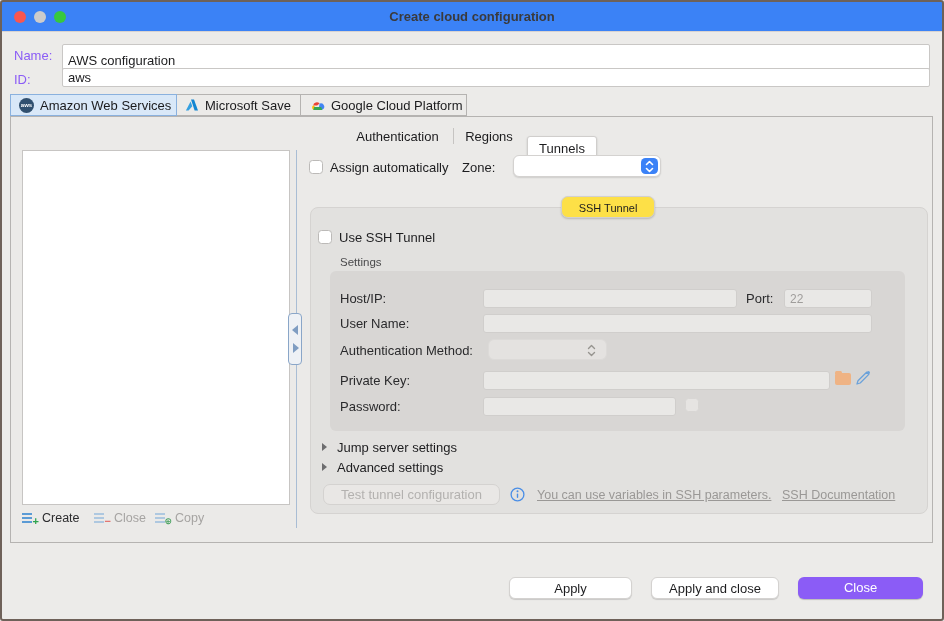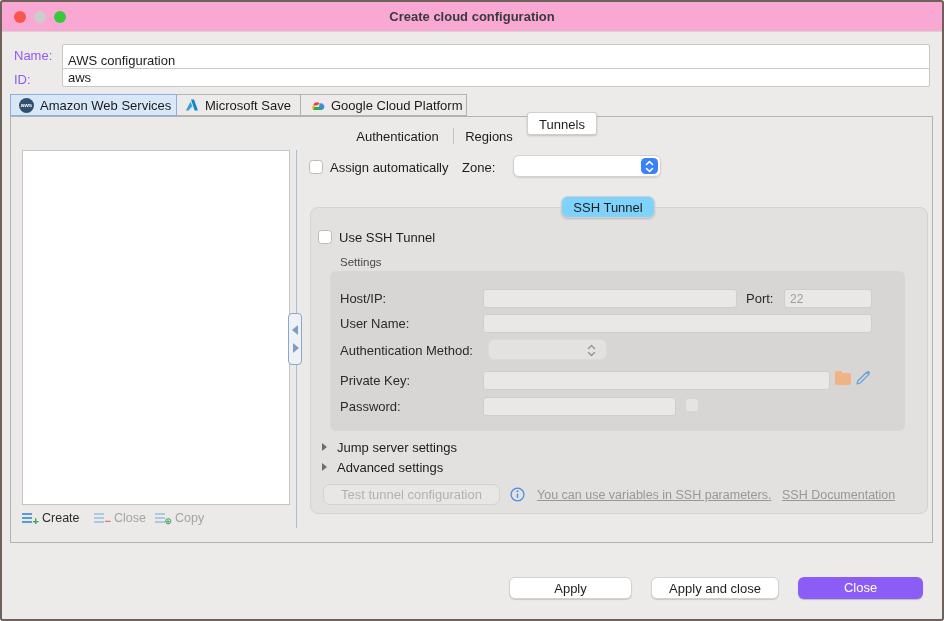--- a/index.html
+++ b/index.html
@@ -2,37 +2,37 @@
 <html><head>
 <meta charset="utf-8">
 <style>
   html,body{margin:0;padding:0;background:#b9aca4;}
   .win{position:relative;width:944px;height:621px;background:#ecebe9;
        font-family:"Liberation Sans","DejaVu Sans",sans-serif;overflow:hidden;
        box-sizing:border-box;}
   .win-border{position:absolute;inset:0;border:2px solid #6e6159;border-radius:3px;pointer-events:none;z-index:50;}
   .abs{position:absolute;}
   
-  .titlebar{left:2px;top:2px;right:2px;height:29px;background:#f9a8d4;border-bottom:1px solid #d8d3d1;}
+  .titlebar{left:2px;top:2px;right:2px;height:29px;background:#3b82f6;border-bottom:1px solid #d8d3d1;}
   .tlight{width:12px;height:12px;border-radius:50%;top:9px;}
   .title{left:0;right:0;top:7px;text-align:center;font-size:13px;font-weight:bold;color:#3a3a3c;}
   
   .flabel{font-size:13px;color:#8b5cf6;}
   .tfield{box-sizing:border-box;background:#ffffff;border:1px solid #c9c7c5;border-radius:2px;
           font-size:13px;color:#1d1d1f;padding:0 5px;font-family:inherit;outline:none;}
   
   .ptab{top:94px;height:22px;box-sizing:border-box;border:1px solid #b5b3b1;background:#ecebe9;
         display:flex;align-items:center;gap:6px;padding:0 0 0 8px;font-size:13px;color:#1b1b1d;cursor:default;}
   .ptab.sel{background:#d9e8f8;border-color:#8ab1de;z-index:2;}
   .aws-ic{width:15px;height:15px;border-radius:50%;background:#31506f;color:#fff;display:flex;
           align-items:center;justify-content:center;font-size:6px;font-weight:bold;}
   .pane{left:10px;top:116px;width:923px;height:427px;box-sizing:border-box;border:1px solid #b5b3b1;background:#ebeae8;}
   
   .seg-item{top:126px;height:21px;line-height:21px;font-size:13px;color:#1c1c1e;text-align:center;}
-  .seg-pill{top:112px;height:23px;line-height:23px;background:#ffffff;border:1px solid #d0cecc;border-radius:3px;
+  .seg-pill{top:136px;height:23px;line-height:23px;background:#ffffff;border:1px solid #d0cecc;border-radius:3px;
             box-shadow:0 1px 2px rgba(0,0,0,.18);font-size:13px;color:#1c1c1e;text-align:center;box-sizing:border-box;}
   .seg-sep{top:128px;width:1px;height:16px;background:#c6c4c2;}
   
   .list{left:22px;top:150px;width:268px;height:355px;background:#ffffff;border:1px solid #c7c5c3;box-sizing:border-box;}
   .act-btn{top:510px;height:16px;display:flex;align-items:center;gap:4px;font-size:12.5px;}
   .mini-ic{position:relative;width:16px;height:12px;display:inline-block;}
   .bars{position:absolute;left:0;top:1px;width:10px;height:2px;}
   .bars-on{background:#5b9bd5;box-shadow:0 4px 0 #5b9bd5,0 8px 0 #5b9bd5;}
   .bars-off{background:#aec8e0;box-shadow:0 4px 0 #aec8e0,0 8px 0 #aec8e0;}
   .badge{position:absolute;right:-1px;bottom:-3px;font-size:11px;font-weight:bold;line-height:11px;}
@@ -49,22 +49,22 @@
   .cb.dis{background:#e6e4e2;border-color:#d8d6d4;}
   .lbl13{font-size:13px;color:#1d1d1f;}
   
   .zone-dd{left:513px;top:155px;width:148px;height:22px;background:#ffffff;border:1px solid #d4d2d0;border-radius:6px;
            box-shadow:0 1px 1.5px rgba(0,0,0,.12);box-sizing:border-box;}
   .zone-step{position:absolute;right:2px;top:2px;width:17px;height:16px;background:#3b82f7;border-radius:4.5px;
              display:flex;align-items:center;justify-content:center;}
   
   .ssh-group{left:310px;top:207px;width:618px;height:307px;background:#e2e1df;border:1px solid #d5d3d1;
              border-radius:8px;box-sizing:border-box;}
-  .ssh-pill{left:561px;top:196px;width:94px;height:22px;line-height:22px;background:#7dd3fc;border:1px solid #d2d0ce;
-            border-radius:7px;box-shadow:0 1px 2px rgba(0,0,0,.18);font-size:13px;color:#1c1c1e;text-align:center;box-sizing:border-box;}
+  .ssh-pill{left:561px;top:196px;width:94px;height:22px;line-height:22px;background:#fde047;border:1px solid #d2d0ce;
+            border-radius:7px;box-shadow:0 1px 2px rgba(0,0,0,.18);font-size:11px;color:#1c1c1e;text-align:center;box-sizing:border-box;}
   .settings-panel{left:330px;top:271px;width:575px;height:160px;background:#d8d6d4;border-radius:6px;}
   .gfield{box-sizing:border-box;background:#e9e8e6;border:1px solid #d0cecc;border-radius:3px;height:19px;
           font-size:12px;color:#333;padding:0 5px;font-family:inherit;outline:none;}
   .gfield::placeholder{color:#9f9d9b;}
   .auth-dd{left:488px;top:339px;width:119px;height:21px;background:#e4e2e0;border-radius:6px;box-sizing:border-box;
            border:1px solid #dcdad8;}
   .gray-lbl{font-size:13px;color:#2a2a2c;}
   .dis-lbl{font-size:13px;color:#aba9a7;}
   .tri-disc{display:inline-block;width:0;height:0;border-left:5px solid #6d6d6f;
             border-top:4px solid transparent;border-bottom:4px solid transparent;}

